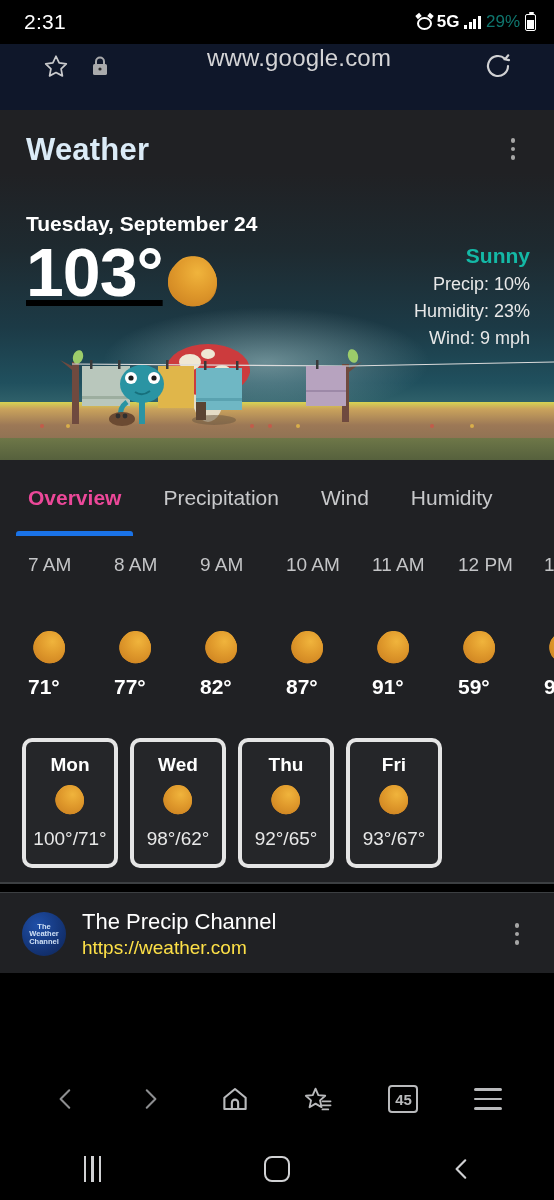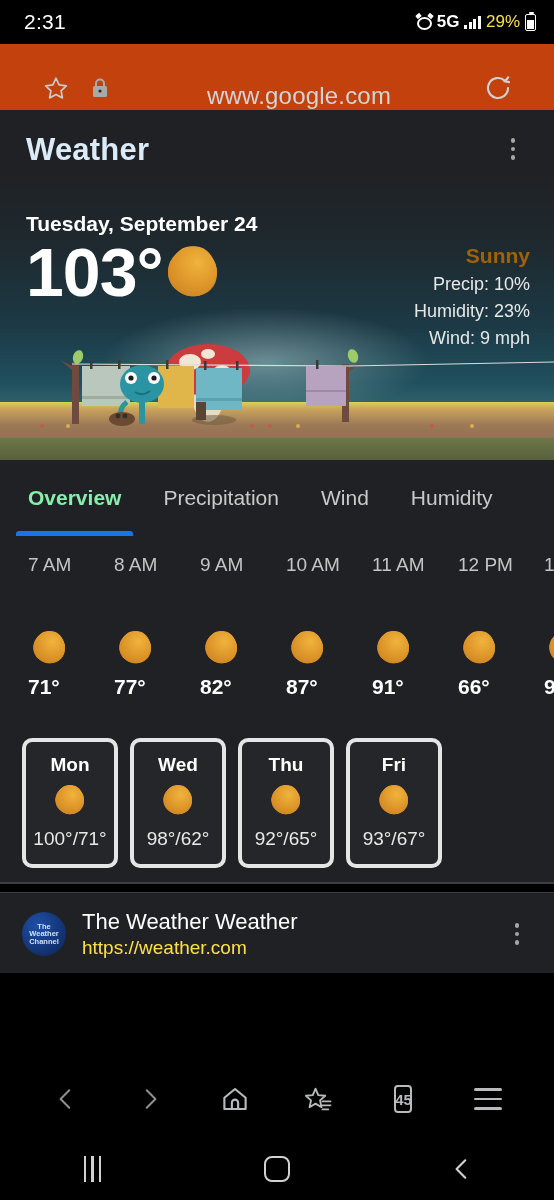--- a/index.html
+++ b/index.html
@@ -13,21 +13,21 @@
 
   
   .statusbar {
     height: 44px; background: #000;
     display: flex; align-items: center; justify-content: space-between;
     padding: 0 18px 0 24px;
   }
   .status-time { color: #fff; font-size: 21px; letter-spacing: .3px; }
   .status-right { display: flex; align-items: center; gap: 5px; }
   .status-right .txt { color: #fff; font-size: 17px; font-weight: bold; }
-  .status-pct { color: #fde047; font-size: 17px; }
+  .status-pct { color: #0f766e; font-size: 17px; }
   .alarm-icon { width: 15px; height: 15px; position: relative; }
   .alarm-icon .ring {
     position: absolute; inset: 2px 0 0 0; border: 2px solid #fff;
     border-radius: 50%;
   }
   .alarm-icon .ear-l, .alarm-icon .ear-r {
     position: absolute; top: -1px; width: 5px; height: 4px; background: #fff;
   }
   .alarm-icon .ear-l { left: -1px; transform: rotate(-40deg); }
   .alarm-icon .ear-r { right: -1px; transform: rotate(40deg); }
@@ -42,22 +42,22 @@
     position: relative; display: flex; align-items: flex-end; padding: 1px;
   }
   .battery::before {
     content: ''; position: absolute; top: -3px; left: 2.5px;
     width: 5px; height: 2px; background: #fff; border-radius: 1px;
   }
   .battery i { display: block; width: 100%; background: #fff; }
 
   
   .urlbar {
-    height: 66px; background: #c2410c;
-    display: flex; align-items: flex-end; padding: 0 34px;
+    height: 66px; background: #0f172a;
+    display: flex; align-items: flex-start; padding: 0 34px;
   }
   .urlbar .url-text {
     flex: 1; text-align: center; color: #d4d4d6; font-size: 24px;
     letter-spacing: .2px;
   }
   .icon-btn { width: 44px; height: 44px; display: flex; align-items: center; justify-content: center; }
   .star-svg, .lock-svg, .reload-svg { display: block; }
 
   
   .weather-card { position: relative; width: 554px; height: 350px; overflow: hidden; }
@@ -84,24 +84,24 @@
   .flower-row { position: absolute; left: 0; right: 0; bottom: 26px; height: 10px; }
   .flower { position: absolute; width: 4px; height: 4px; border-radius: 50%; }
   
   .wc-inner { position: relative; z-index: 5; padding: 22px 24px 0 26px; }
   .wc-titlerow { display: flex; align-items: flex-start; justify-content: space-between; }
   .wc-title { color: #dbebf7; font-size: 31px; font-weight: bold; letter-spacing: .2px; }
   .kebab { width: 34px; height: 34px; display:flex; flex-direction: column; align-items: center; justify-content: center; gap: 4px; }
   .kebab i { width: 4.5px; height: 4.5px; border-radius: 50%; background: #a6a6a6; display: block; }
   .wc-date { color: #fff; font-size: 21px; font-weight: bold; margin-top: 44px; }
   .wc-mainrow { display: flex; align-items: flex-start; justify-content: space-between; margin-top: 2px; }
-  .wc-tempwrap { display: flex; align-items: center; }
+  .wc-tempwrap { display: flex; align-items: flex-end; text-decoration: underline; }
   .wc-temp { color: #fff; font-size: 68px; font-weight: bold; line-height: 1; letter-spacing: -1px; }
   .wc-details { text-align: right; padding-top: 6px; }
-  .wc-cond { color: #a16207; font-size: 21px; font-weight: bold; }
+  .wc-cond { color: #14b8a6; font-size: 21px; font-weight: bold; }
   .wc-det { color: #e8e8e8; font-size: 18px; margin-top: 6px; }
 
   
   .sun {
     display: inline-block; position: relative;
     background: radial-gradient(circle at 38% 32%, #f0b43c 0%, #e09a2c 45%, #c87c1e 100%);
   }
   .sun::before, .sun::after {
     content: ''; position: absolute; inset: 0; border-radius: 44% 56% 52% 48%;
     background: inherit;
@@ -109,21 +109,21 @@
   .sun::before { transform: rotate(30deg); }
   .sun::after  { transform: rotate(60deg); }
   .sun-shape { border-radius: 48% 52% 46% 54%; }
 
   
   .tabs {
     background: #202124; height: 76px; display: flex; align-items: center;
     padding-left: 24px; gap: 34px; position: relative;
   }
   .tab { color: #c8c9cb; font-size: 21px; padding: 0 4px; position: relative; height: 100%; display: flex; align-items: center; }
-  .tab.active { color: #86efac; font-weight: bold; }
+  .tab.active { color: #ec4899; font-weight: bold; }
   .tab.active::after {
     content: ''; position: absolute; left: -8px; right: -8px; bottom: 0;
     height: 5px; background: #1a73e8; border-radius: 3px 3px 0 0;
   }
 
   
   .hourly-wrap { background: #202124; padding: 18px 0 10px 0; position: relative; overflow: hidden; height: 196px; }
   .hourly { display: flex; padding-left: 28px; }
   .hour { width: 86px; flex: none; text-align: left; }
   .hour .hr-label { color: #c4c5c7; font-size: 19px; }
@@ -161,21 +161,21 @@
   .result-title { color: #fff; font-size: 22px; }
   .result-url { color: #fde047; font-size: 19px; margin-top: 2px; }
 
   
   .browser-bar {
     position: absolute; left: 0; right: 0; bottom: 62px; height: 78px;
     background: #000; display: flex; align-items: center; justify-content: space-around;
     padding: 0 24px;
   }
   .tabcount {
-    width: 18px; height: 28px; border: 2.2px solid #b9babc; border-radius: 4px;
+    width: 30px; height: 28px; border: 2.2px solid #b9babc; border-radius: 4px;
     display: flex; align-items: center; justify-content: center; position: relative;
   }
   .tabcount span { color: #b9babc; font-size: 15px; font-weight: bold; }
   .tabcount::after {
     content: ''; position: absolute; top: -5px; right: -5px; width: 26px; height: 24px;
     border: 2.2px solid #b9babc; border-radius: 4px; border-left: none; border-bottom: none;
     z-index: -1;
   }
   .hamb { display: flex; flex-direction: column; gap: 7px; }
   .hamb i { width: 28px; height: 2.4px; background: #b9babc; display: block; border-radius: 2px; }
@@ -359,21 +359,21 @@
         <div class="hr-temp">87°</div>
       </div>
       <div class="hour">
         <div class="hr-label">11 AM</div>
         <div class="hr-icon sun sun-shape" style="width:31px;height:31px;"></div>
         <div class="hr-temp">91°</div>
       </div>
       <div class="hour">
         <div class="hr-label">12 PM</div>
         <div class="hr-icon sun sun-shape" style="width:31px;height:31px;"></div>
-        <div class="hr-temp">66°</div>
+        <div class="hr-temp">59°</div>
       </div>
       <div class="hour">
         <div class="hr-label">1 PM</div>
         <div class="hr-icon sun sun-shape" style="width:31px;height:31px;"></div>
         <div class="hr-temp">96°</div>
       </div>
     </div>
   </div>
 
   <div class="daily-wrap">
@@ -404,21 +404,21 @@
   <div class="gap"></div>
   <div class="divider"></div>
 
   <div class="result-row">
     <div class="favicon">
       <span>The</span>
       <span>Weather</span>
       <span>Channel</span>
     </div>
     <div class="result-text">
-      <div class="result-title">The Weather Weather</div>
+      <div class="result-title">The Precip Channel</div>
       <div class="result-url">https://weather.com</div>
     </div>
     <div class="kebab">
         <i></i>
         <i></i>
         <i></i>
       </div>
   </div>
 
   <div class="browser-bar">

